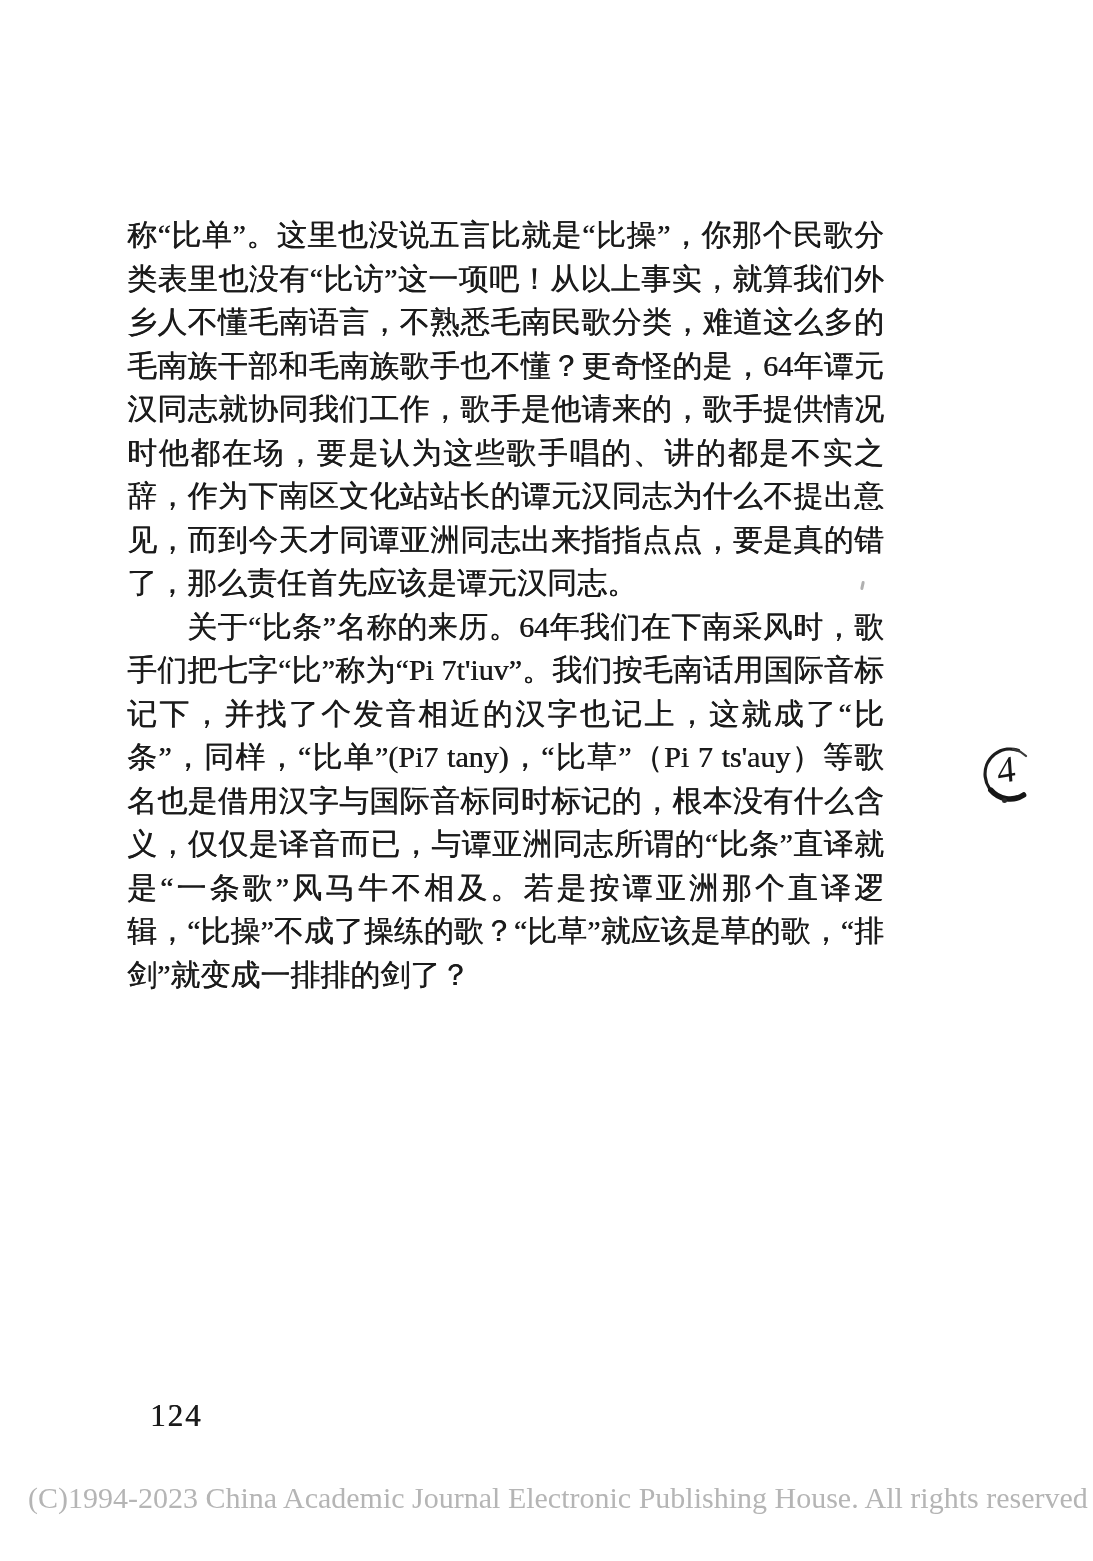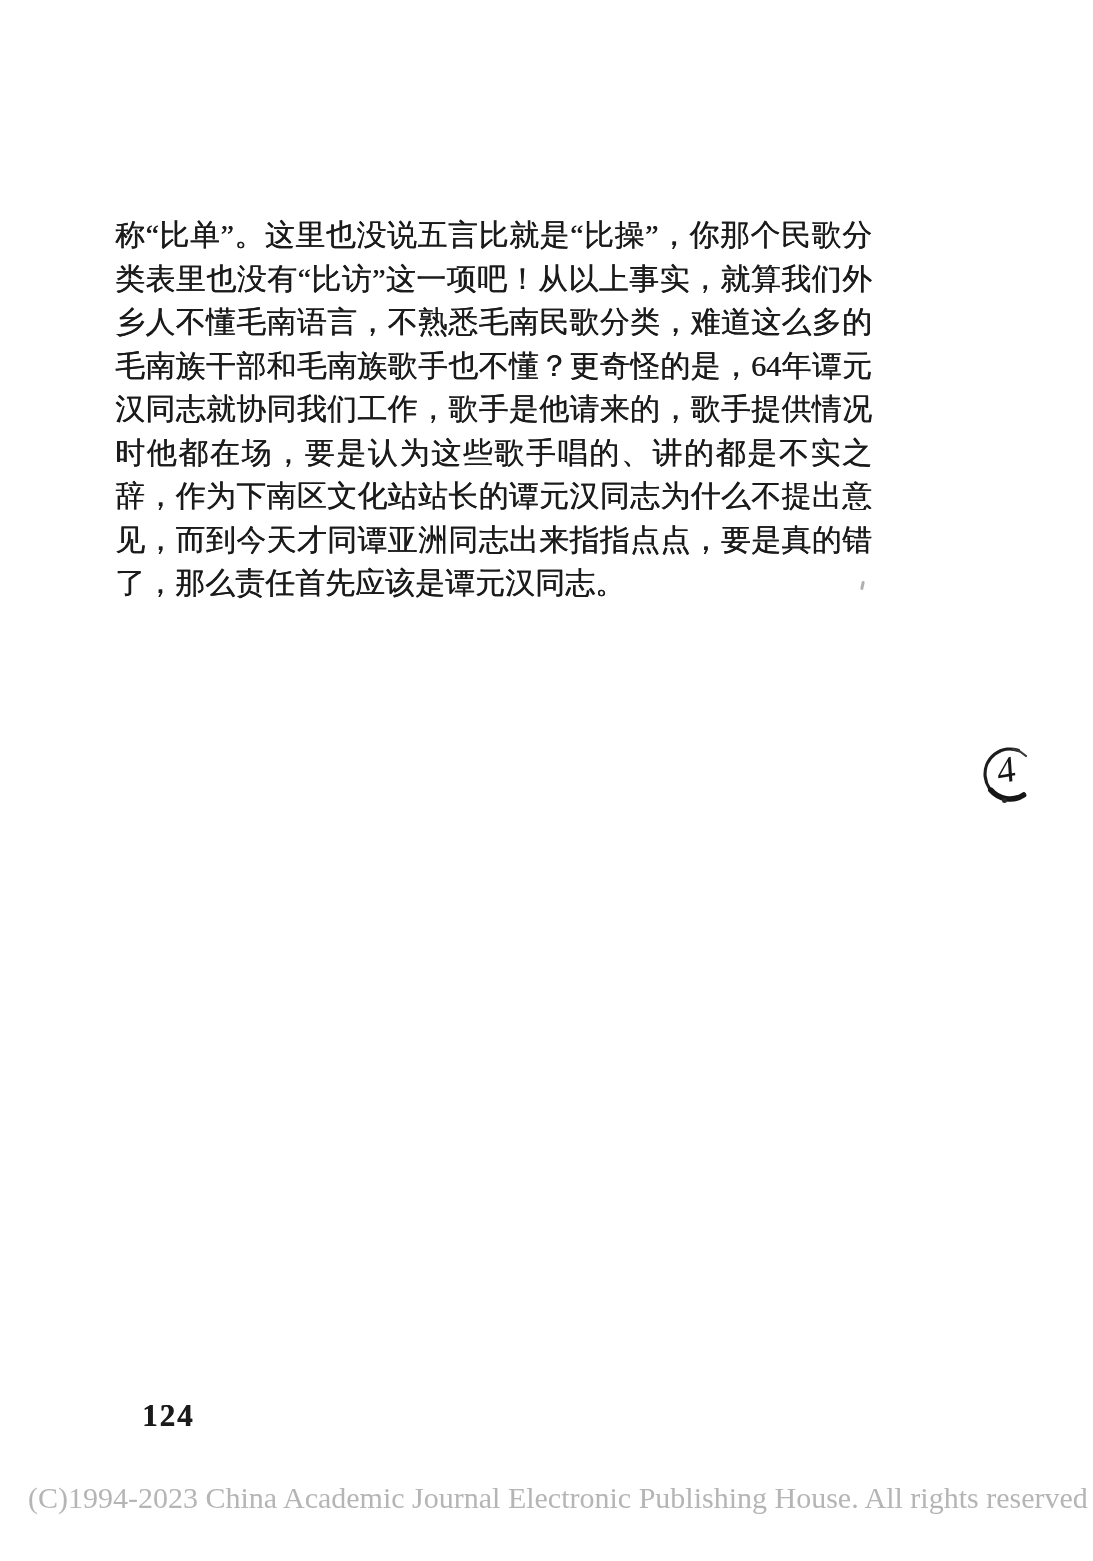--- a/index.html
+++ b/index.html
@@ -10,47 +10,46 @@
   .page {
     position: relative;
     width: 1093px;
     height: 1561px;
     background: #ffffff;
     overflow: hidden;
     font-family: "Liberation Serif", "DejaVu Serif", serif;
   }
   .textblock {
     position: absolute;
-    left: 115px;
+    left: 127px;
     top: 213px;
     width: 757px;
     color: #1b1b1b;
     font-size: 30px;
     line-height: 43.5px;
     text-align: justify;
     text-justify: inter-ideograph;
   }
   .para {
     margin: 0;
     padding: 0;
     text-indent: 0;
     
     text-shadow: 0.4px 0 0 currentColor;
   }
   .para.indent { text-indent: 2em; }
 
   .pagenum {
     position: absolute;
-    left: 142px;
+    left: 150px;
     top: 1398px;
     font-size: 31px;
     letter-spacing: 2px;
     color: #1b1b1b;
     text-shadow: 0.4px 0 0 currentColor;
-    font-weight: bold;
   }
 
   .margin-mark {
     position: absolute;
     left: 980px;
     top: 736px;
     width: 66px;
     height: 80px;
   }
   .margin-mark svg { position: absolute; left: 0; top: 0; }
@@ -96,20 +95,21 @@
     font-family: "Liberation Serif", "DejaVu Serif", serif;
   }
 </style>
 </head>
 <body>
 
 <div class="page">
 
   <div class="textblock">
     <p class="para">称“比单”。这里也没说五言比就是“比操”，你那个民歌分类表里也没有“比访”这一项吧！从以上事实，就算我们外乡人不懂毛南语言，不熟悉毛南民歌分类，难道这么多的毛南族干部和毛南族歌手也不懂？更奇怪的是，64年谭元汉同志就协同我们工作，歌手是他请来的，歌手提供情况时他都在场，要是认为这些歌手唱的、讲的都是不实之辞，作为下南区文化站站长的谭元汉同志为什么不提出意见，而到今天才同谭亚洲同志出来指指点点，要是真的错了，那么责任首先应该是谭元汉同志。</p>
+    <p class="para indent">关于“比条”名称的来历。64年我们在下南采风时，歌手们把七字“比”称为“Pi 7t'iuv”。我们按毛南话用国际音标记下，并找了个发音相近的汉字也记上，这就成了“比条”，同样，“比单”(Pi7 tany)，“比草”（Pi 7 ts'auy）等歌名也是借用汉字与国际音标同时标记的，根本没有什么含义，仅仅是译音而已，与谭亚洲同志所谓的“比条”直译就是“一条歌”风马牛不相及。若是按谭亚洲那个直译逻辑，“比操”不成了操练的歌？“比草”就应该是草的歌，“排剑”就变成一排排的剑了？</p>
   </div>
 
   <div class="speck"></div>
 
   <div class="margin-mark">
     <svg width="66" height="80" viewBox="0 0 66 80">
       <path d="M38.6 14.5 A25 25 0 1 0 43.6 59" fill="none" stroke="#1d1d1d" stroke-width="3.2" stroke-linecap="round"></path>
       <path d="M10.8 54.1 A25 25 0 0 0 43.6 59" fill="none" stroke="#161616" stroke-width="5.5" stroke-linecap="round"></path>
       <path d="M33 13.2 A25 25 0 0 1 46 20" fill="none" stroke="#3a3a3a" stroke-width="2.2" stroke-linecap="round"></path>
     </svg>

